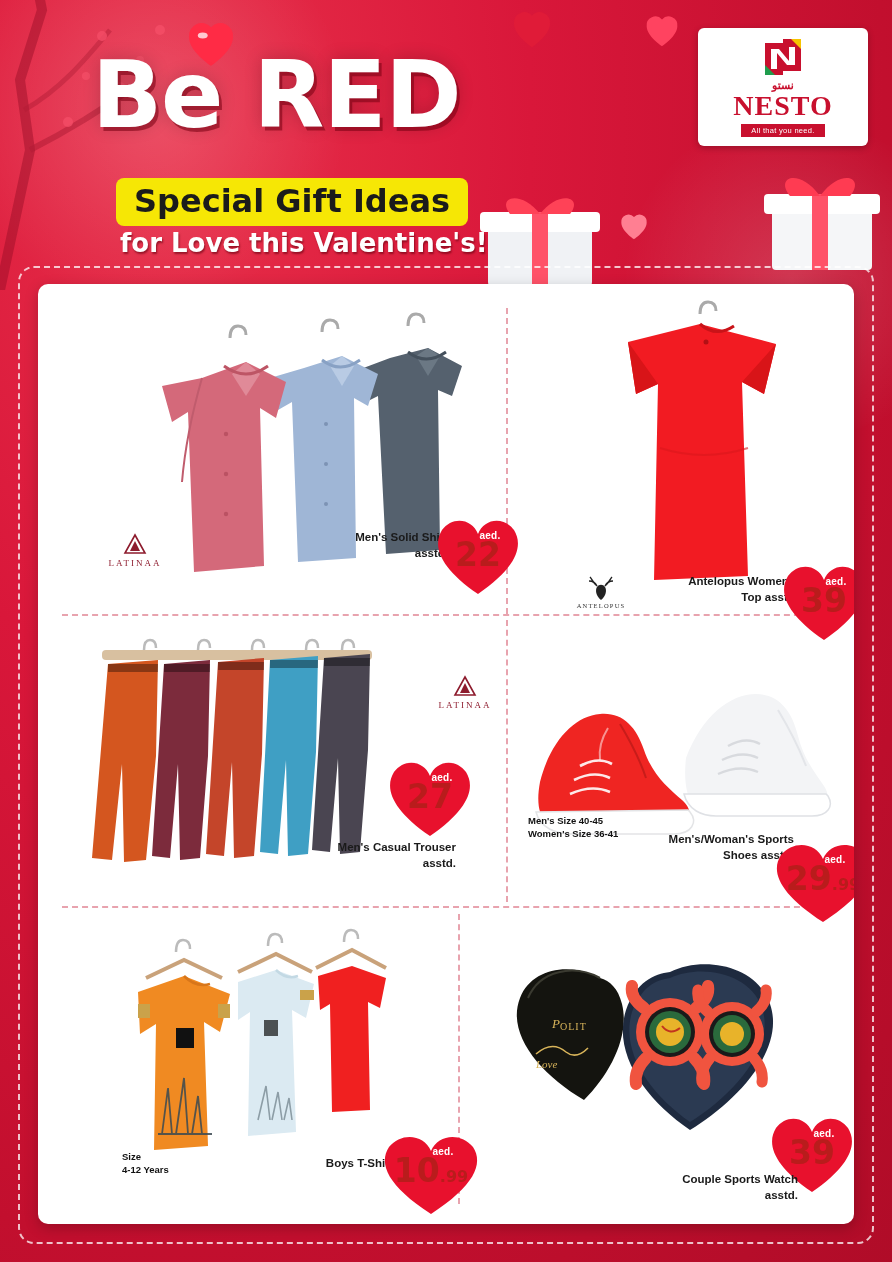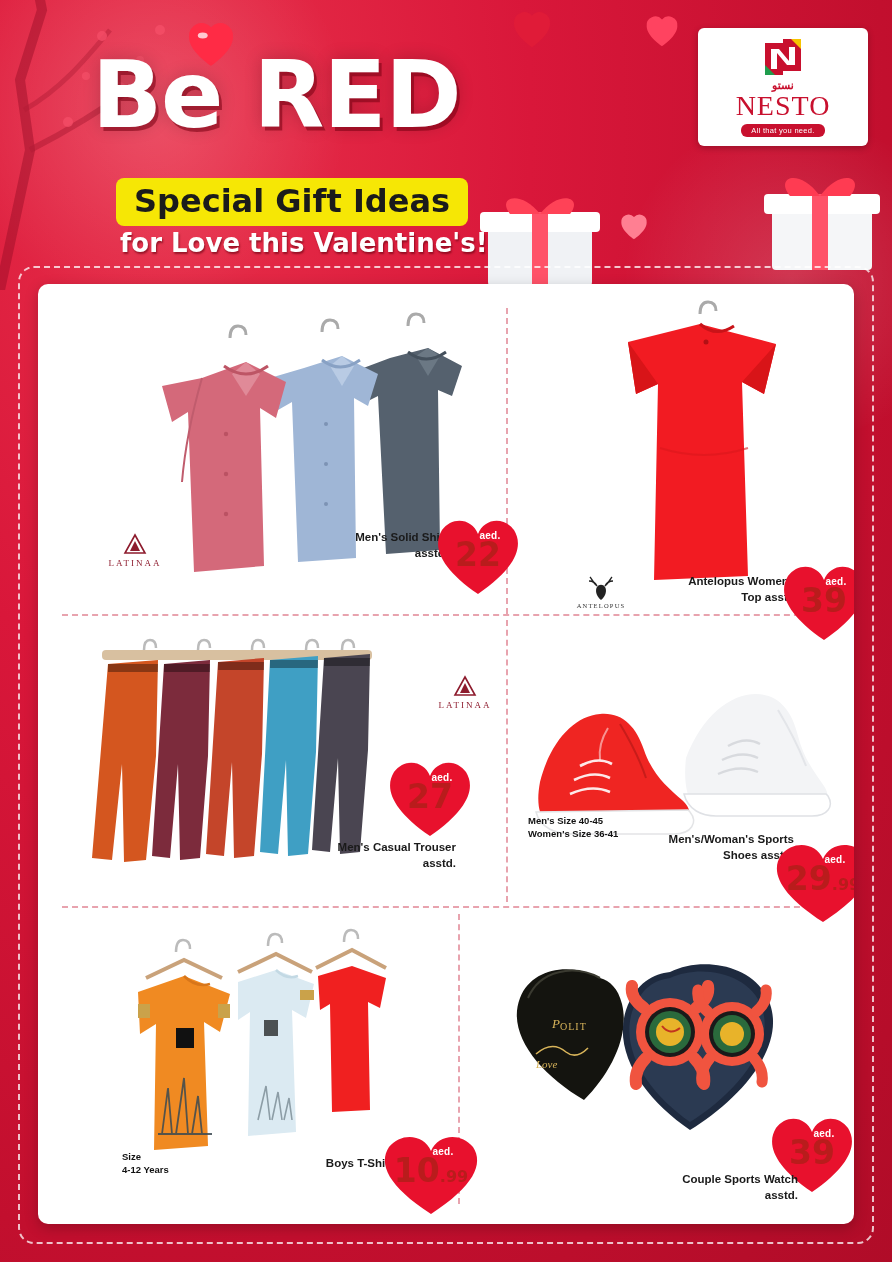--- a/index.html
+++ b/index.html
@@ -38,27 +38,27 @@
     align-items: center; justify-content: center;
     box-shadow: 0 2px 6px rgba(0,0,0,.25);
   }
   .logo-mark {
     width: 44px; height: 40px; position: relative; margin-bottom: 2px;
   }
   .logo-arabic {
     font-size: 11px; color: #c8102e; font-weight: bold; letter-spacing: 1px;
   }
   .logo-name {
-    font-size: 28px; font-weight: normal; color: #c8102e; letter-spacing: 1px;
+    font-size: 28px; font-weight: bold; color: #c8102e; letter-spacing: 1px;
     line-height: 1;
     font-family: "Liberation Serif", serif;
   }
   .logo-tag {
     font-size: 7.5px; color: #ffffff; background: #c8102e;
-    padding: 2px 10px; margin-top: 4px; border-radius: 6px;
+    padding: 2px 10px; margin-top: 4px; border-radius: 0;
     letter-spacing: .3px;
   }
   .title-be-red {
     position: absolute; left: 72px; top: 50px;
     font-size: 92px; font-weight: 900; color: #ffffff;
     font-family: "DejaVu Sans", sans-serif;
     letter-spacing: -1px;
     text-shadow: 3px 4px 0 rgba(120,0,18,.55), 0 0 18px rgba(0,0,0,.2);
     line-height: 1;
   }

